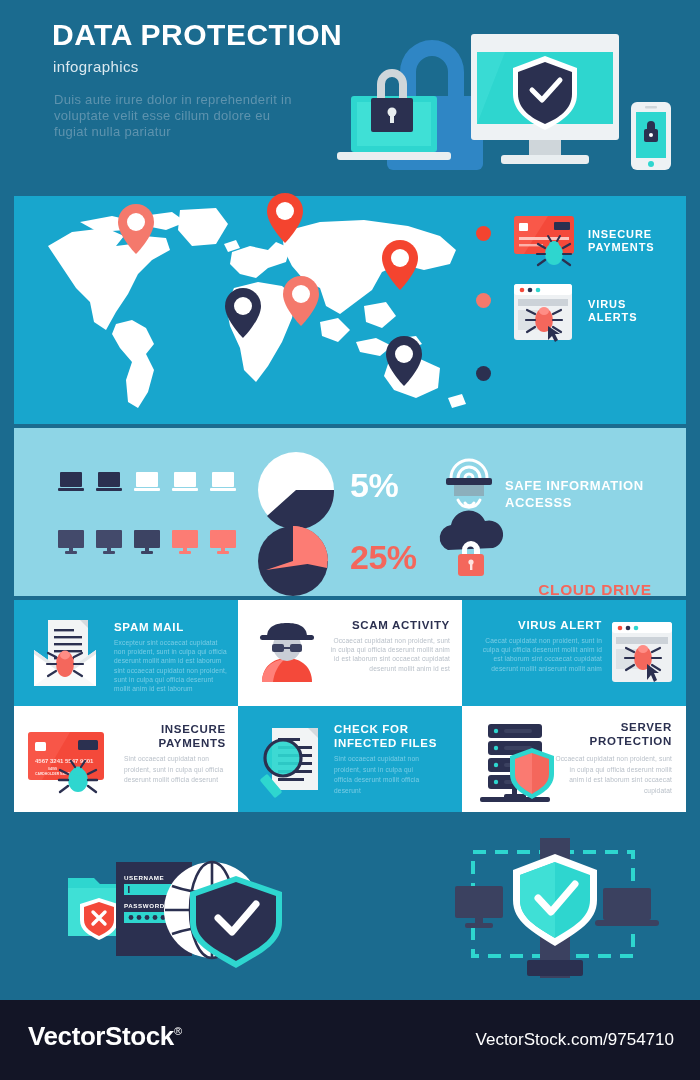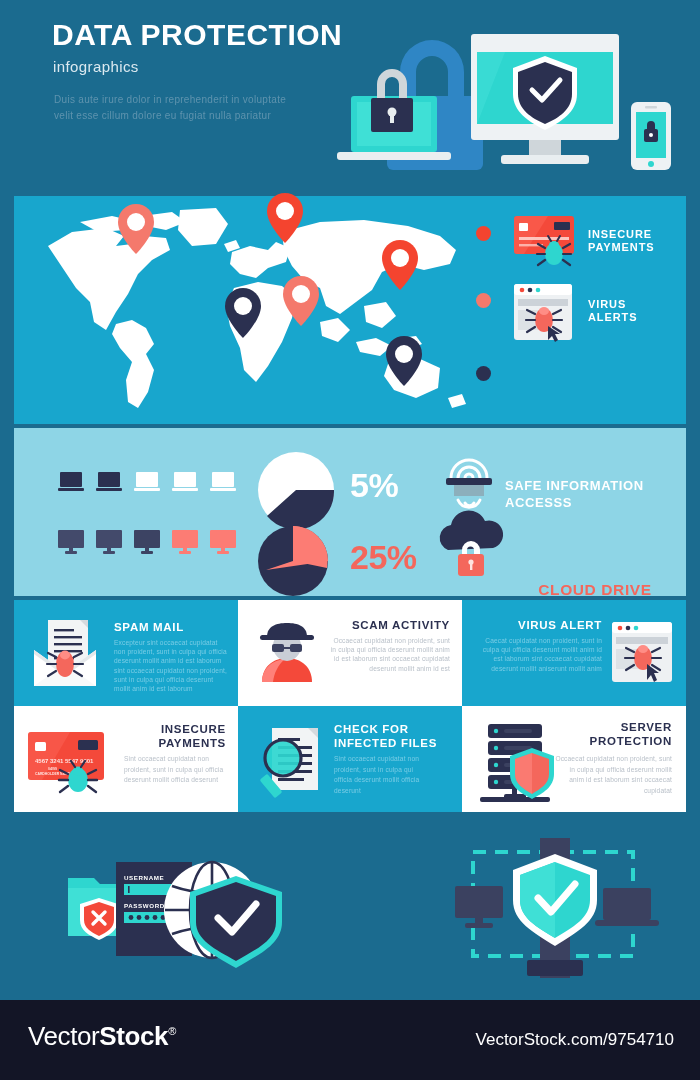--- a/index.html
+++ b/index.html
@@ -18,21 +18,21 @@
     position:absolute;left:52px;top:18px;
     color:#ffffff;font-size:30px;font-weight:bold;letter-spacing:0.5px;
     white-space:nowrap;
   }
   .subtitle{
     position:absolute;left:53px;top:58px;
     color:#dbe9f0;font-size:15px;font-weight:300;letter-spacing:0.4px;
   }
   .lede{
     position:absolute;left:54px;top:92px;width:240px;
-    color:#5e93ae;font-size:10px;line-height:16px;letter-spacing:.3px;
+    color:#5e93ae;font-size:13px;line-height:16px;letter-spacing:.3px;
   }
   .hero{position:absolute;left:325px;top:12px;width:360px;height:168px;}
 
   
   .map-sec{
     position:absolute;left:14px;top:196px;width:672px;height:228px;
     background:#18a6cd;
   }
   .map-img{position:absolute;left:6px;top:6px;width:460px;height:216px;}
   .legend{position:absolute;left:492px;top:10px;width:186px;}
@@ -80,21 +80,21 @@
   .t-dark{color:#2b3050;}
   .b-light{color:#79cde6;}
   .b-grey{color:#b9c0c9;}
 
   
   .bottom{position:absolute;left:0;top:820px;width:700px;height:180px;}
 
   
   .footer{position:absolute;left:0;top:1000px;width:700px;height:80px;background:#131526;}
   .vs-logo{position:absolute;left:28px;top:21px;color:#ffffff;font-size:26px;letter-spacing:-.4px;}
-  .vs-logo .thin{font-weight:400;margin-top:14px;}
+  .vs-logo .thin{font-weight:700;margin-top:14px;}
   .vs-logo .bold{font-weight:bold;}
   .vs-logo .reg{font-size:11px;vertical-align:super;}
   .vs-url{position:absolute;right:26px;top:30px;color:#ffffff;font-size:17px;font-weight:300;}
 
   svg{display:block;overflow:visible;}
 </style>
 </head>
 <body>
 
 <div class="page">

